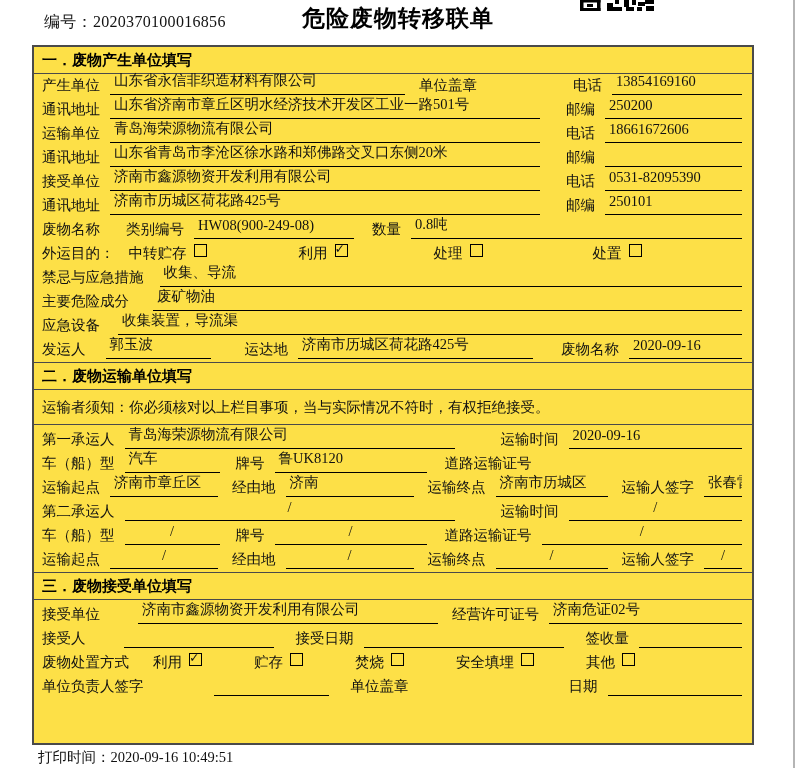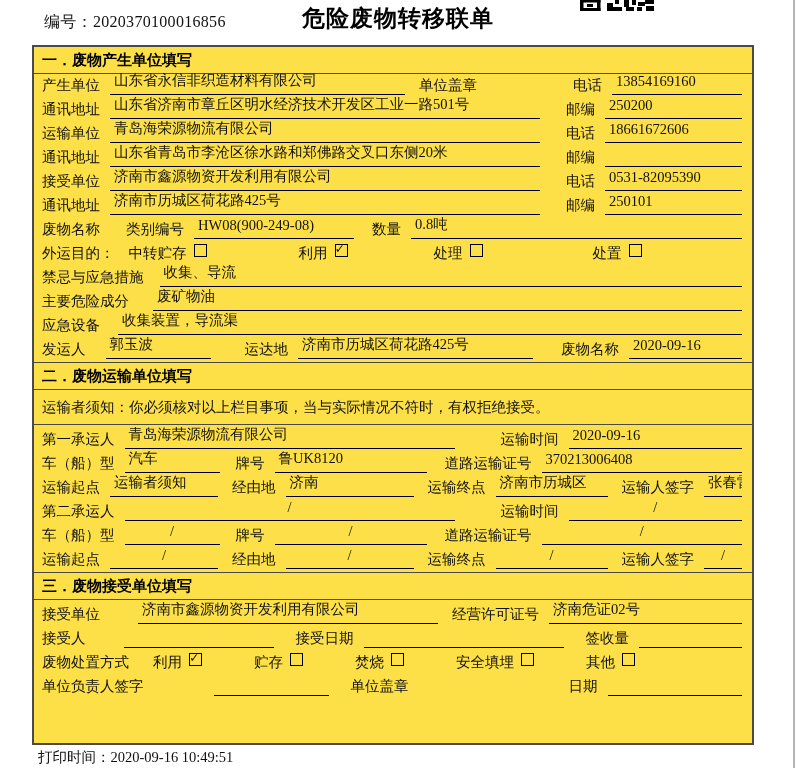--- a/index.html
+++ b/index.html
@@ -200,26 +200,25 @@
       <span class="lbl" style="margin-left:46px">运输时间</span>
       <span class="val grow">2020-09-16</span>
     </div>
 
     <div class="row">
       <span class="lbl">车（船）型</span>
       <span class="val" style="width:95px">汽车</span>
       <span class="lbl" style="margin-left:16px">牌号</span>
       <span class="val" style="width:152px">鲁UK8120</span>
       <span class="lbl" style="margin-left:18px">道路运输证号</span>
-      <span class="val grow">370213006408</span>
     </div>
 
     <div class="row">
       <span class="lbl">运输起点</span>
-      <span class="val" style="width:108px">运输者须知</span>
+      <span class="val" style="width:108px">济南市章丘区</span>
       <span class="lbl" style="margin-left:14px">经由地</span>
       <span class="val" style="width:128px">济南</span>
       <span class="lbl" style="margin-left:14px">运输终点</span>
       <span class="val" style="width:112px">济南市历城区</span>
       <span class="lbl" style="margin-left:14px">运输人签字</span>
       <span class="val grow">张春雷</span>
     </div>
 
     <div class="row">
       <span class="lbl">第二承运人</span>

